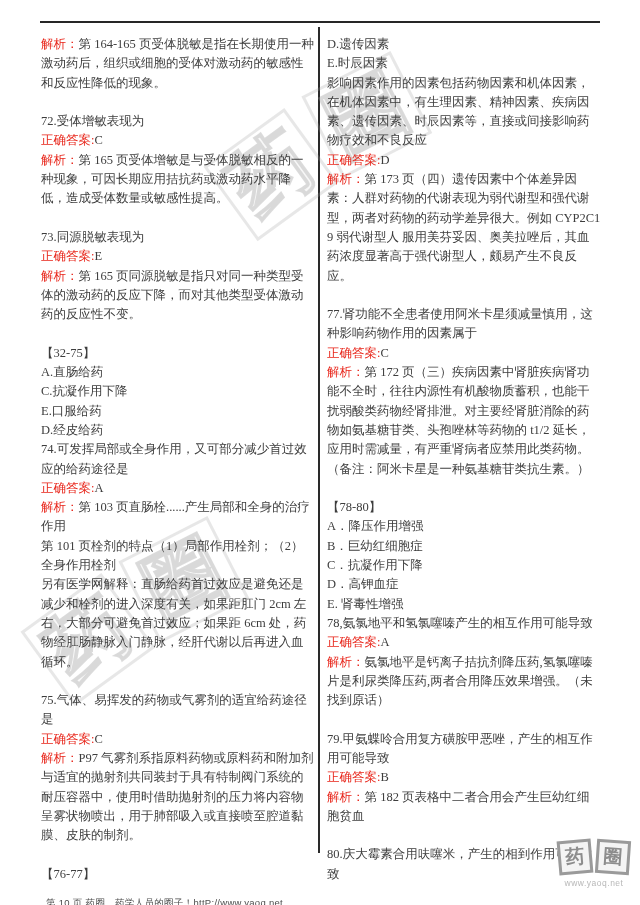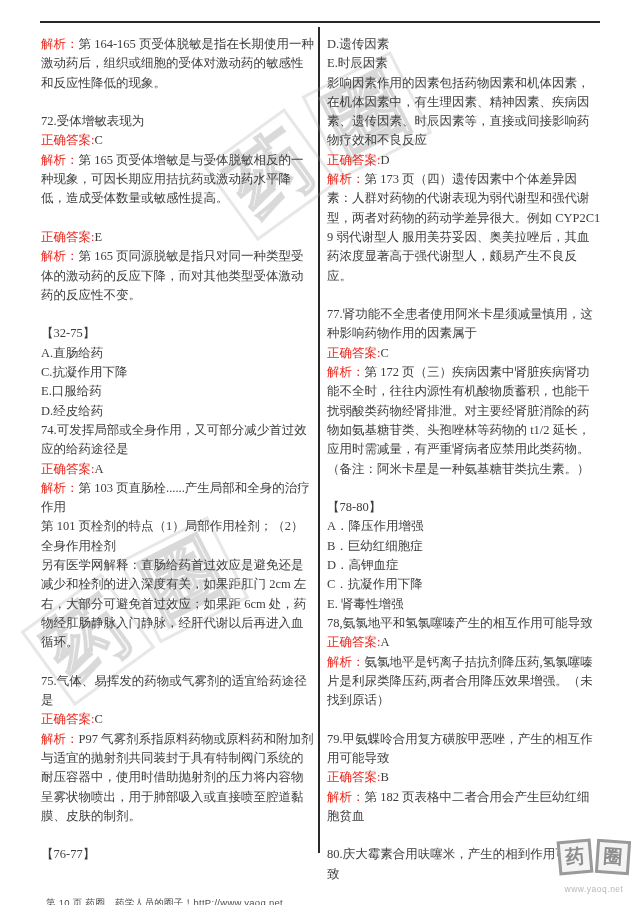--- a/index.html
+++ b/index.html
@@ -49,21 +49,21 @@
   
   .corner-logo { position:absolute; left:554px; top:840px; width:80px; text-align:center; }
   .logo-boxes { display:flex; gap:4px; justify-content:center; }
   .logo-box {
     width:28px; height:28px; border:3px solid #9a9a9a; color:#8d8d8d;
     font-size:19px; font-weight:bold; line-height:28px; text-align:center;
     background:#f4f4f4;
   }
   .logo-box:nth-child(1){ transform:rotate(-5deg); }
   .logo-box:nth-child(2){ transform:rotate(4deg); }
-  .logo-site { margin-top:10px; font-size:8.5px; color:#b8b8b8; letter-spacing:.5px;text-align:center; }
+  .logo-site { margin-top:4px; font-size:8.5px; color:#b8b8b8; letter-spacing:.5px;text-align:center; }
 
   .footer {
     position:absolute; left:46px; top:865px;
     font-size:9.5px; color:#4d4d4d; letter-spacing:.3px;margin-top:32px;
   }
 </style>
 </head>
 <body>
 
 <div class="page">
@@ -80,20 +80,21 @@
     <span class="stamp-char">圈</span>
   </div>
 
   <div class="col col-left" id="col-left">
       <p class="para"><span class="red">解析：</span><span>第 164-165 页受体脱敏是指在长期使用一种激动药后，组织或细胞的受体对激动药的敏感性和反应性降低的现象。</span></p>
       <div class="gap"></div>
       <p class="para"><span>72.受体增敏表现为</span></p>
       <p class="para"><span class="red">正确答案:</span><span>C</span></p>
       <p class="para"><span class="red">解析：</span><span>第 165 页受体增敏是与受体脱敏相反的一种现象，可因长期应用拮抗药或激动药水平降低，造成受体数量或敏感性提高。</span></p>
       <div class="gap"></div>
+      <p class="para"><span>73.同源脱敏表现为</span></p>
       <p class="para"><span class="red">正确答案:</span><span>E</span></p>
       <p class="para"><span class="red">解析：</span><span>第 165 页同源脱敏是指只对同一种类型受体的激动药的反应下降，而对其他类型受体激动药的反应性不变。</span></p>
       <div class="gap"></div>
       <p class="para"><span>【32-75】</span></p>
       <p class="para"><span>A.直肠给药</span></p>
       <p class="para"><span>C.抗凝作用下降</span></p>
       <p class="para"><span>E.口服给药</span></p>
       <p class="para"><span>D.经皮给药</span></p>
       <p class="para"><span>74.可发挥局部或全身作用，又可部分减少首过效应的给药途径是</span></p>
       <p class="para"><span class="red">正确答案:</span><span>A</span></p>
@@ -115,22 +116,22 @@
       <p class="para"><span class="red">正确答案:</span><span>D</span></p>
       <p class="para"><span class="red">解析：</span><span>第 173 页（四）遗传因素中个体差异因素：人群对药物的代谢表现为弱代谢型和强代谢型，两者对药物的药动学差异很大。例如 CYP2C19 弱代谢型人 服用美芬妥因、奥美拉唑后，其血药浓度显著高于强代谢型人，颇易产生不良反应。</span></p>
       <div class="gap"></div>
       <p class="para"><span>77.肾功能不全患者使用阿米卡星须减量慎用，这种影响药物作用的因素属于</span></p>
       <p class="para"><span class="red">正确答案:</span><span>C</span></p>
       <p class="para"><span class="red">解析：</span><span>第 172 页（三）疾病因素中肾脏疾病肾功能不全时，往往内源性有机酸物质蓄积，也能干扰弱酸类药物经肾排泄。对主要经肾脏消除的药物如氨基糖苷类、头孢唑林等药物的 t1/2 延长，应用时需减量，有严重肾病者应禁用此类药物。（备注：阿米卡星是一种氨基糖苷类抗生素。）</span></p>
       <div class="gap"></div>
       <p class="para"><span>【78-80】</span></p>
       <p class="para"><span>A．降压作用增强</span></p>
       <p class="para"><span>B．巨幼红细胞症</span></p>
+      <p class="para"><span>C．抗凝作用下降</span></p>
       <p class="para"><span>D．高钾血症</span></p>
-      <p class="para"><span>C．抗凝作用下降</span></p>
       <p class="para"><span>E. 肾毒性增强</span></p>
       <p class="para"><span>78,氨氯地平和氢氯噻嗪产生的相互作用可能导致</span></p>
       <p class="para"><span class="red">正确答案:</span><span>A</span></p>
       <p class="para"><span class="red">解析：</span><span>氨氯地平是钙离子拮抗剂降压药,氢氯噻嗪片是利尿类降压药,两者合用降压效果增强。（未找到原话）</span></p>
       <div class="gap"></div>
       <p class="para"><span>79.甲氨蝶呤合用复方磺胺甲恶唑，产生的相互作用可能导致</span></p>
       <p class="para"><span class="red">正确答案:</span><span>B</span></p>
       <p class="para"><span class="red">解析：</span><span>第 182 页表格中二者合用会产生巨幼红细胞贫血</span></p>
       <div class="gap"></div>
       <p class="para"><span>80.庆大霉素合用呋噻米，产生的相到作用可能导致</span></p>

